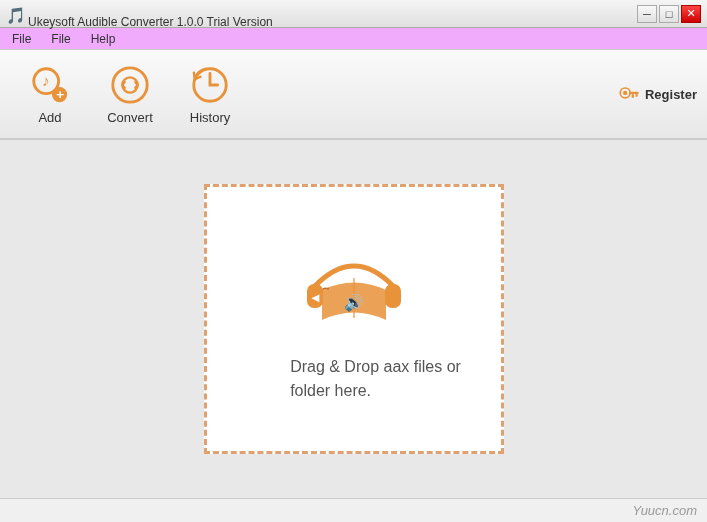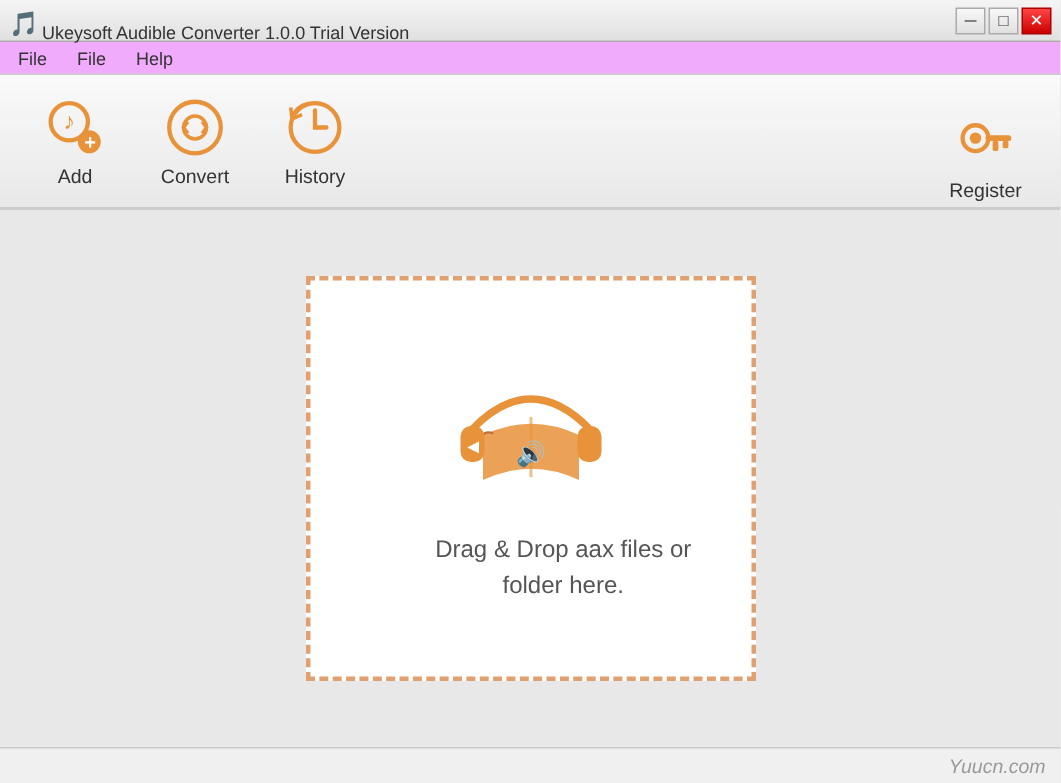--- a/index.html
+++ b/index.html
@@ -96,29 +96,29 @@
     }
     .tool-label {
       font-size: 13px;
       color: #333;
     }
     .toolbar-spacer { flex: 1; }
 
     
     .register-btn {
       display: flex;
-      flex-direction: column;
-      align-items: center;
-      justify-content: flex-end;
+      align-items: center;
+      justify-content: flex-start;
       width: 80px;
       height: 80px;
       cursor: pointer;
       border: none;
       background: transparent;
       gap: 4px;
+      font-weight: bold;
     }
 
     
     .icon-svg {
       width: 42px;
       height: 42px;
     }
 
     
     .main-content {
@@ -143,21 +143,21 @@
       justify-content: center;
       gap: 20px;
     }
     .drop-zone-icon {
       width: 120px;
       height: 100px;
     }
     .drop-zone-text {
       font-size: 16px;
       color: #555;
-      text-align: center;
+      text-align: left;
       line-height: 1.5;
       font-weight: 500;
       margin-left: 44px;
     }
 
     
     .status-bar {
       position: absolute;
       bottom: 0;
       left: 0;

